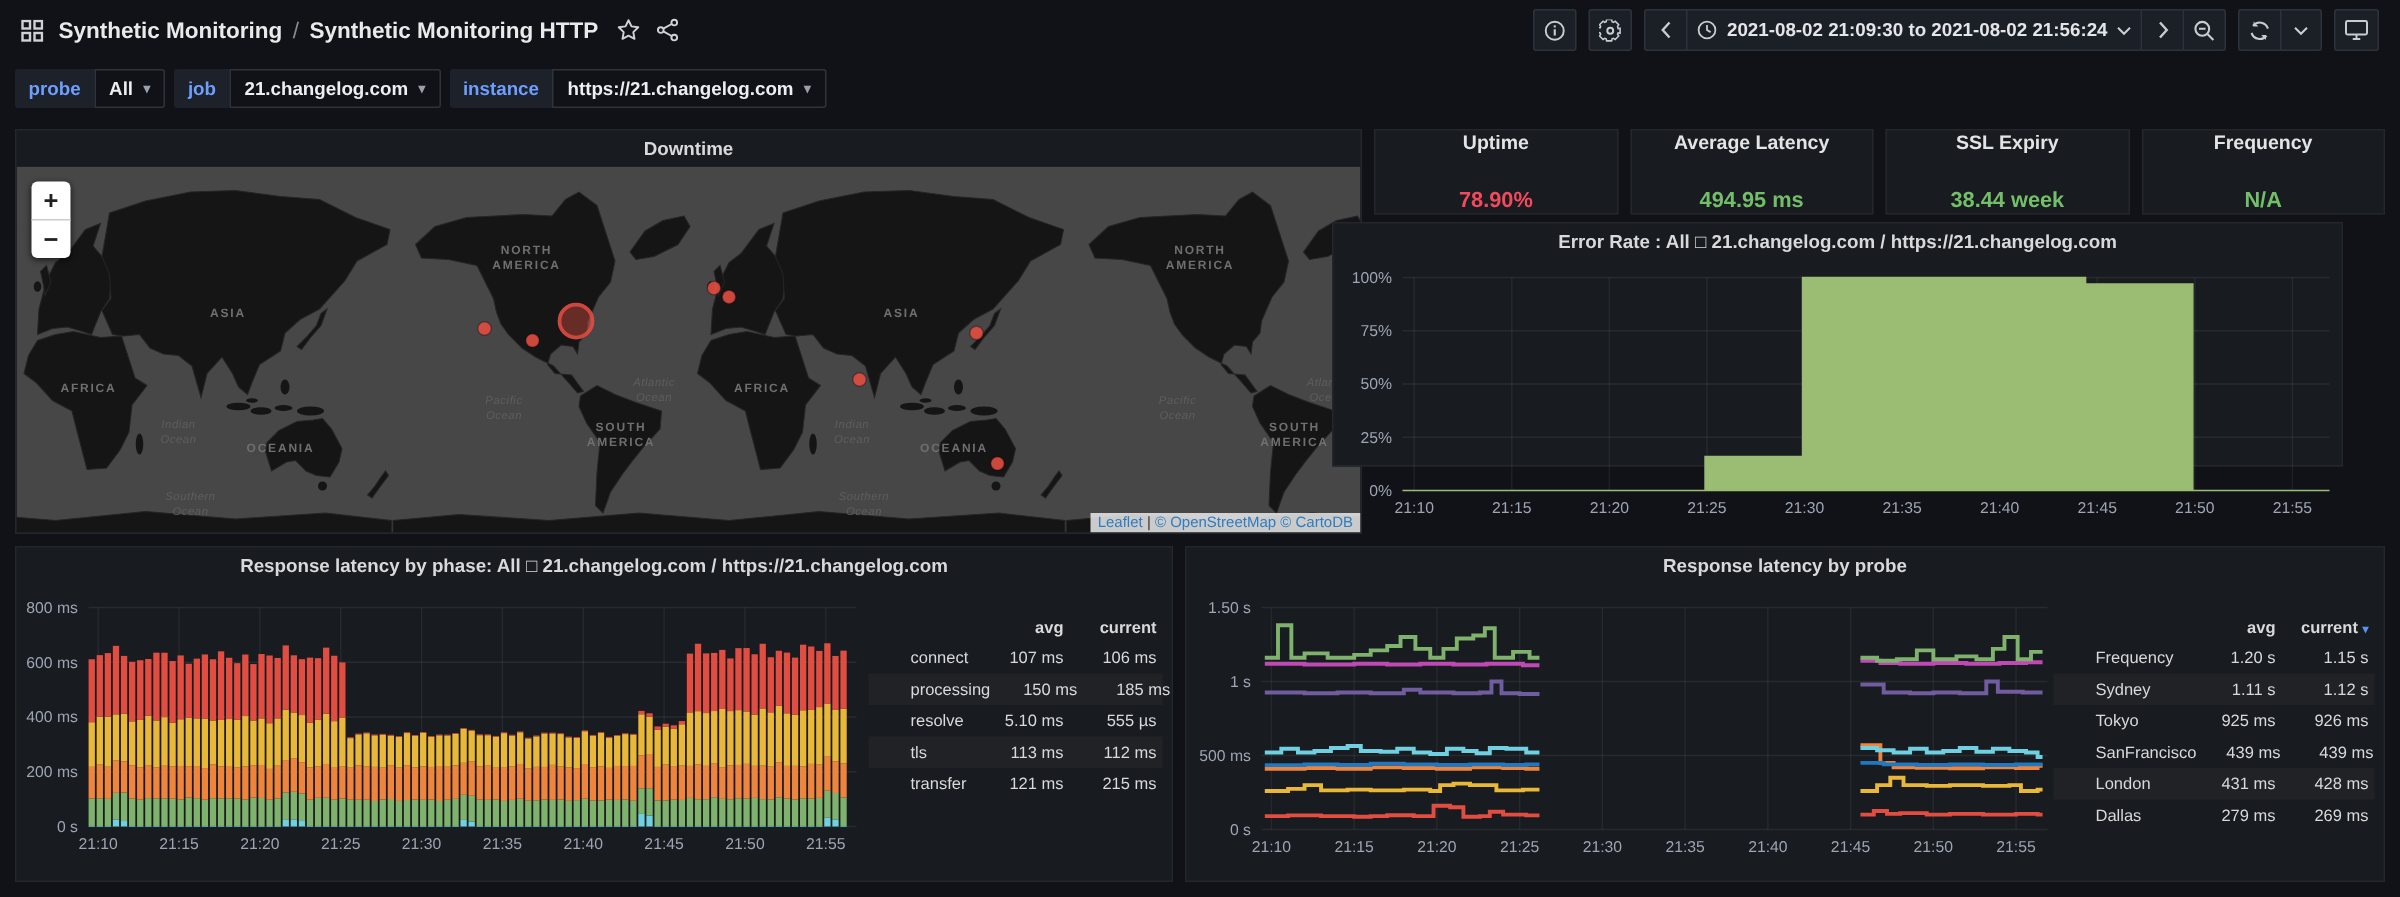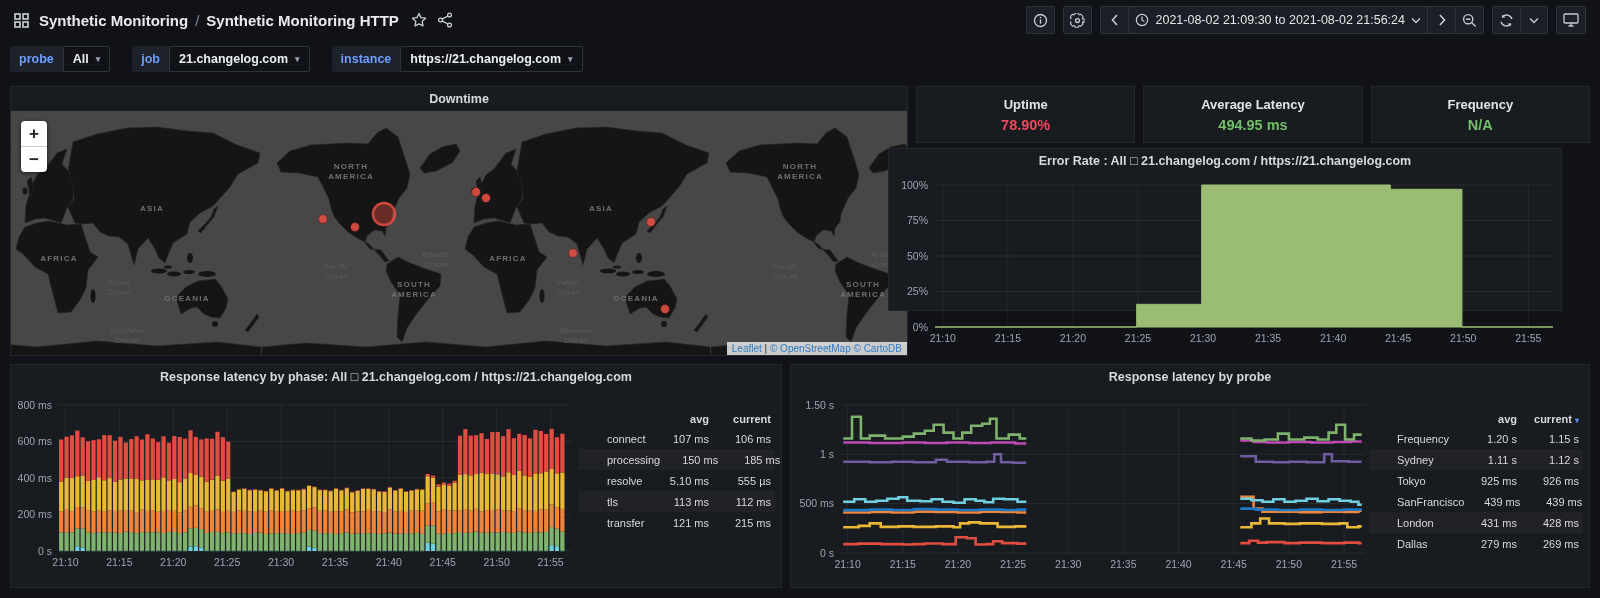--- a/index.html
+++ b/index.html
@@ -13,42 +13,42 @@
   .nav-icon{color:#cdd2d8;margin-right:10px;display:flex;align-items:center;cursor:pointer;}
   .nav-icon svg{display:block;}
   #nav-right{margin-left:auto;display:flex;align-items:center;gap:8px;}
   .tbtn{height:28px;min-width:28px;display:flex;align-items:center;justify-content:center;
         background:#1b1f26;border:1px solid #2e333b;border-radius:2px;color:#c7ccd3;
         box-sizing:border-box;cursor:pointer;padding:0 6px;}
   .tgroup{display:flex;align-items:center;}
   .tgroup .tbtn{border-radius:0;border-right-width:0;}
   .tgroup .tbtn:first-child{border-radius:2px 0 0 2px;}
   .tgroup .tbtn:last-child{border-radius:0 2px 2px 0;border-right-width:1px;}
-  #time-btn{gap:6px;font-size:12.5px;font-weight:normal;color:#e3e5e8;white-space:nowrap;}
+  #time-btn{gap:6px;font-size:12.5px;font-weight:bold;color:#e3e5e8;white-space:nowrap;}
   
   #submenu{position:absolute;left:0;top:40px;width:100%;height:38px;display:flex;align-items:center;
-           padding:0 10px;box-sizing:border-box;gap:22px;}
+           padding:0 10px;box-sizing:border-box;gap:6px;}
   .filter{display:flex;align-items:center;}
   .filter .flabel{background:#1d212a;color:#6e9fff;font-size:12.5px;font-weight:bold;
                   padding:6px 9px;border-radius:2px 0 0 2px;}
   .filter .fvalue{background:#111217;border:1px solid #2e333b;color:#eceff2;font-size:12.5px;
                   font-weight:bold;padding:5px 9px;border-radius:0 2px 2px 0;display:flex;
                   align-items:center;gap:7px;cursor:pointer;}
   .fcaret{color:#9aa0ab;font-size:9px;}
   
   .panel{position:absolute;background:#181b1f;border:1px solid #23262b;box-sizing:border-box;}
   .ptitle{height:24px;line-height:24px;text-align:center;font-size:12.5px;font-weight:bold;
           color:#d8d9da;white-space:nowrap;overflow:hidden;cursor:pointer;}
   #panel-map{left:10px;top:86px;width:898px;height:270px;}
   #panel-error{left:864px;top:148px;width:674px;height:163px;margin-left:24px;}
   #panel-phase{left:10px;top:364px;width:772px;height:224px;}
   #panel-probe{left:790px;top:364px;width:800px;height:224px;}
   #stats-row{position:absolute;left:916px;top:86px;width:674px;height:57px;display:flex;gap:8px;}
   .stat-card{flex:1;background:#181b1f;border:1px solid #23262b;box-sizing:border-box;
-             display:flex;flex-direction:column;align-items:center;justify-content:center;gap:5px;}
+             display:flex;flex-direction:column;align-items:center;justify-content:space-between;gap:5px;}
   .stat-title{font-size:13px;font-weight:bold;color:#e3e4e6;}
   .stat-value{font-size:14.5px;font-weight:bold;}
   
   #map-wrap{position:relative;width:896px;height:244px;overflow:hidden;}
   #map-zoom{position:absolute;left:10px;top:10px;width:26px;background:#fff;border-radius:4px;
             box-shadow:0 1px 4px rgba(0,0,0,.65);z-index:5;}
   .zbtn{height:25px;display:flex;align-items:center;justify-content:center;color:#222;
         font-size:17px;font-weight:bold;cursor:pointer;}
   #map-zoom .zbtn:first-child{border-bottom:1px solid #ccc;}
   #map-attr{position:absolute;right:0;bottom:0;background:rgba(235,235,235,.85);color:#333;
@@ -208,20 +208,24 @@
     </div>
 
   <div id="stats-row">
       <div class="stat-card">
         <div class="stat-title">Uptime</div>
         <div class="stat-value" style="color: rgb(242, 73, 92);">78.90%</div>
       </div>
       <div class="stat-card">
         <div class="stat-title">Average Latency</div>
         <div class="stat-value" style="color: rgb(115, 191, 105);">494.95 ms</div>
+      </div>
+      <div class="stat-card">
+        <div class="stat-title">SSL Expiry</div>
+        <div class="stat-value" style="color: rgb(115, 191, 105);">38.44 week</div>
       </div>
       <div class="stat-card">
         <div class="stat-title">Frequency</div>
         <div class="stat-value" style="color: rgb(115, 191, 105);">N/A</div>
       </div>
     </div>
 
   <div class="panel" id="panel-map">
     <div class="ptitle">Downtime</div>
     <div id="map-wrap">

